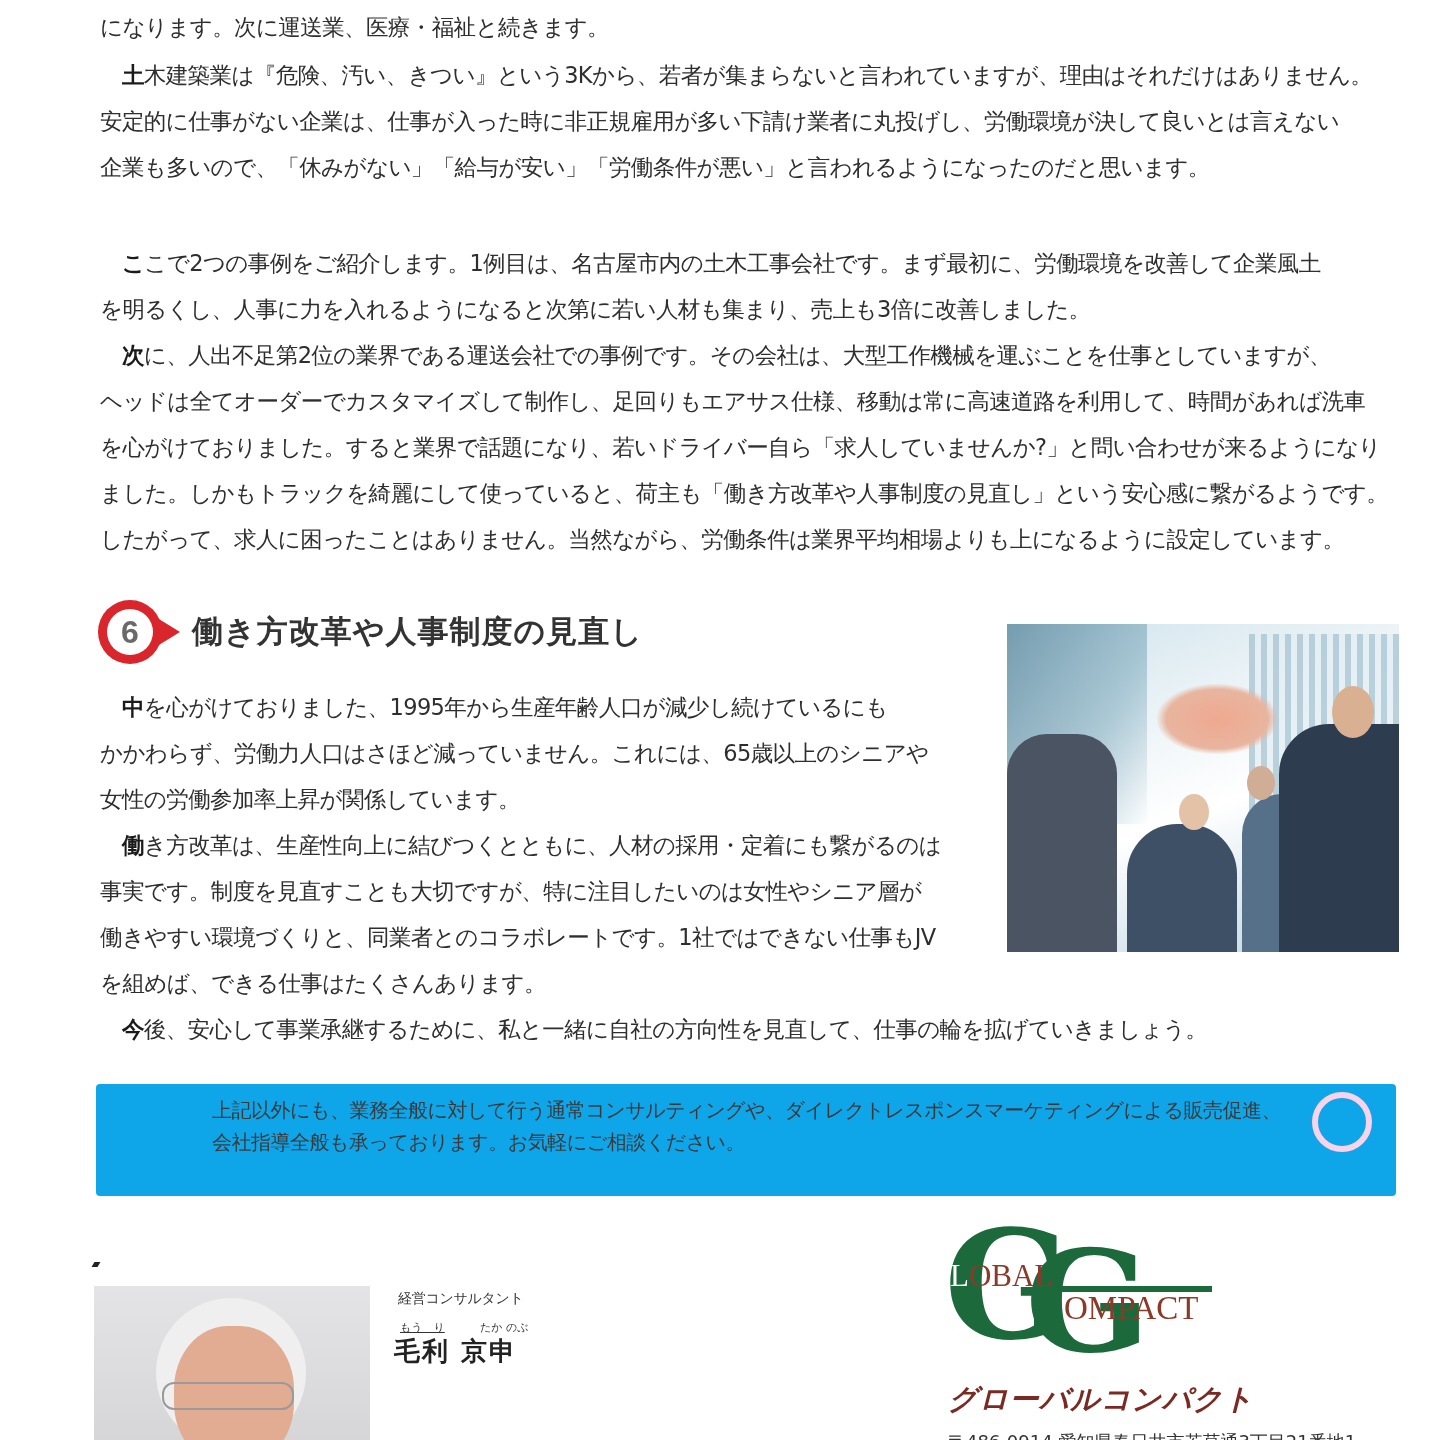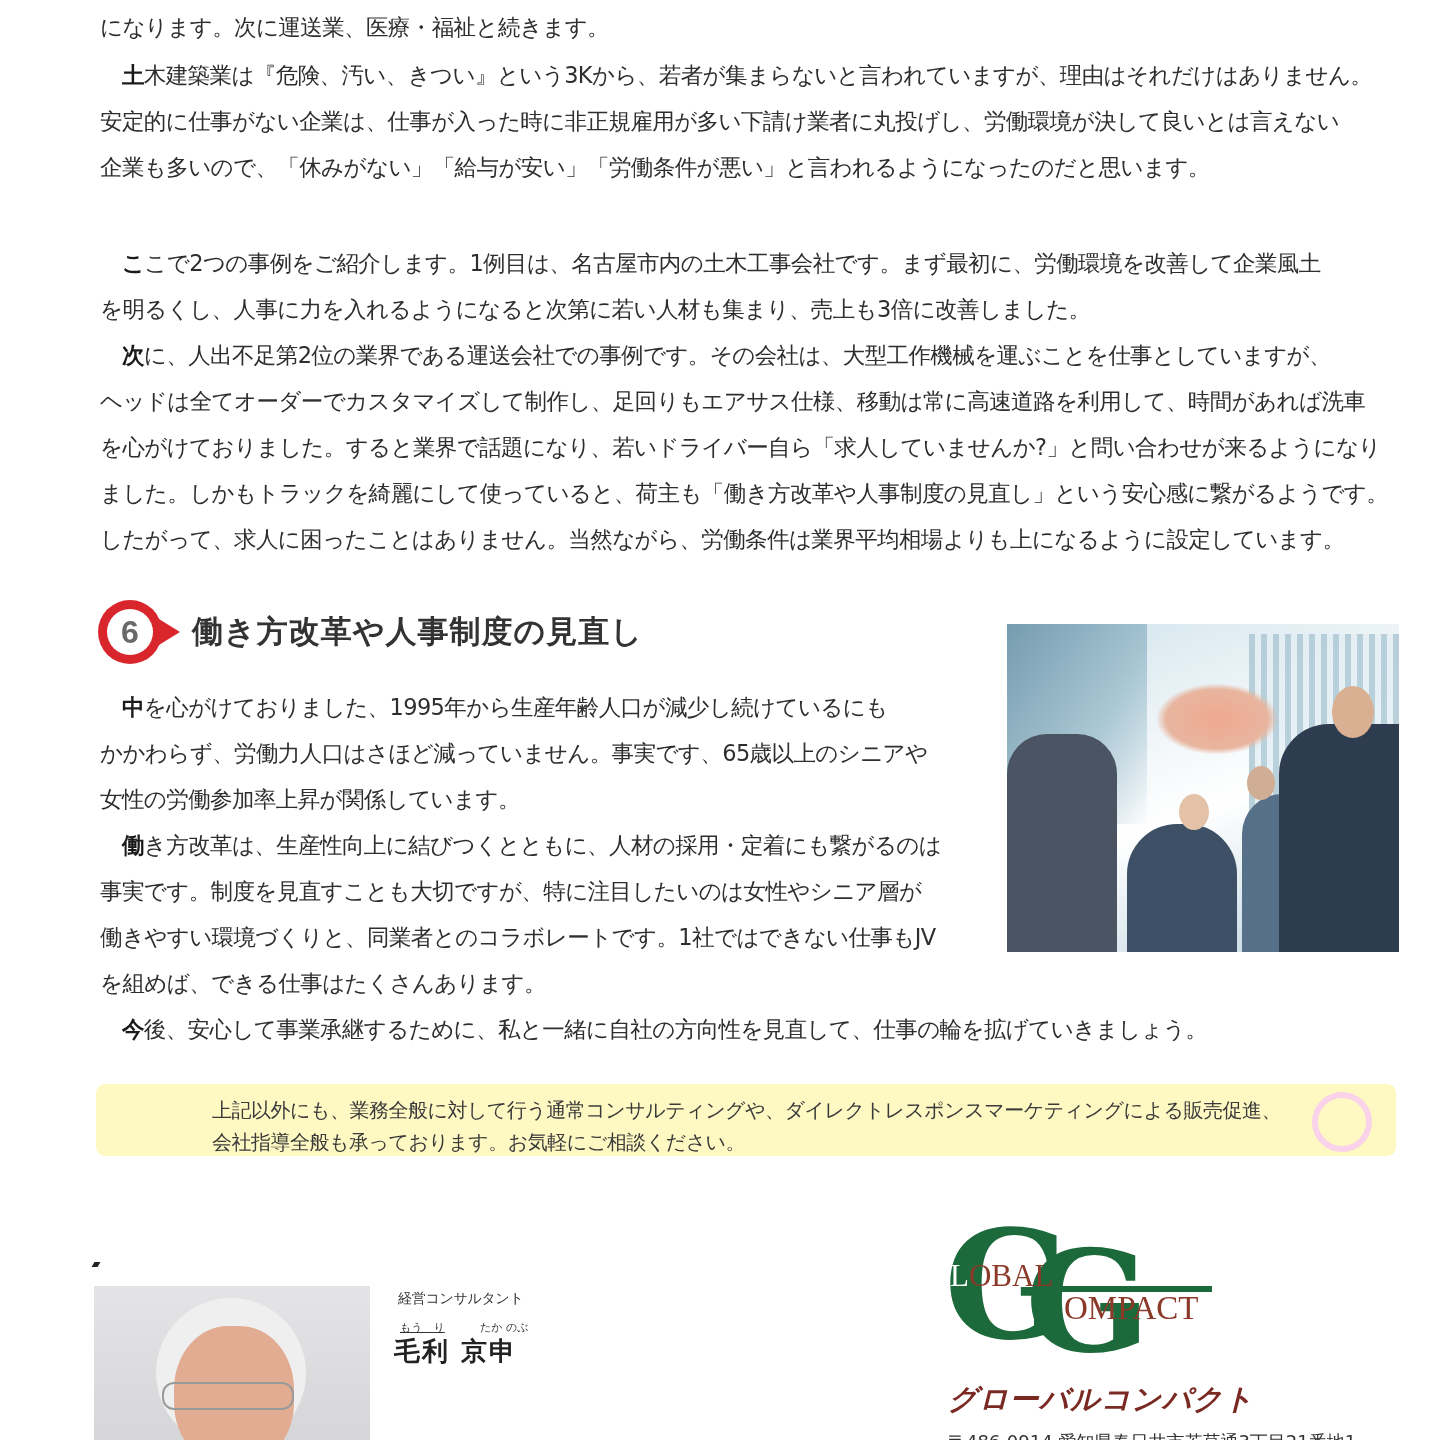--- a/index.html
+++ b/index.html
@@ -23,21 +23,21 @@
   .photo .bldg2 { position: absolute; right: 0; top: 10px; width: 150px; height: 310px; background: repeating-linear-gradient(90deg, #a9c6d3 0 6px, #e3eef3 6px 12px); opacity: .8; }
   .photo .suit1 { position: absolute; left: 0; top: 110px; width: 110px; height: 220px; background: #4a5462; border-radius: 40px 40px 0 0; }
   .photo .suit2 { position: absolute; left: 120px; top: 200px; width: 110px; height: 130px; background: #3d5066; border-radius: 50px 50px 0 0; }
   .photo .suit3 { position: absolute; left: 235px; top: 170px; width: 95px; height: 160px; background: #56708a; border-radius: 40px 40px 0 0; }
   .photo .suit4 { position: absolute; right: 0; top: 100px; width: 120px; height: 228px; background: #2e3c4f; border-radius: 50px 0 0 0; }
   .photo .hands { position: absolute; left: 150px; top: 60px; width: 120px; height: 70px; background: radial-gradient(ellipse at center, #f0a890 0%, #e8b59f 60%, transparent 72%); }
   .photo .face1 { position: absolute; left: 325px; top: 62px; width: 42px; height: 52px; border-radius: 50%; background: #d9b091; }
   .photo .face2 { position: absolute; left: 172px; top: 170px; width: 30px; height: 36px; border-radius: 50%; background: #e3c2a8; }
   .photo .face3 { position: absolute; left: 240px; top: 142px; width: 28px; height: 34px; border-radius: 50%; background: #cfae95; }
 
-  .pink-box { position: absolute; left: 96px; top: 1084px; width: 1300px; height: 72px; background: #fef9c3; border-radius: 9px; }
+  .pink-box { position: absolute; left: 96px; top: 1084px; width: 1300px; height: 112px; background: #0ea5e9; border-radius: 4px; }
   .pink-box .txt { position: absolute; left: 116px; top: 10px; font-size: 20px; letter-spacing: -0.5px; line-height: 32px; color: #3a3a3a; white-space: nowrap; }
   .pink-box .ghost { position: absolute; right: 24px; top: 8px; width: 60px; height: 60px; border-radius: 50%; border: 6px solid #fad2ea; }
 
   .tick-mark { position: absolute; left: 93px; top: 1262px; width: 6px; height: 5px; background: #222; transform: skewX(-30deg); }
 
   .portrait { position: absolute; left: 94px; top: 1286px; width: 276px; height: 154px; overflow: hidden; background: linear-gradient(180deg, #e4e4e6, #d6d6d8); }
   .portrait .hair { position: absolute; left: 62px; top: 12px; width: 150px; height: 150px; border-radius: 50%; background: #efefef; }
   .portrait .face { position: absolute; left: 80px; top: 40px; width: 120px; height: 140px; border-radius: 45%; background: #e2ac92; }
   .portrait .glasses { position: absolute; left: 68px; top: 96px; width: 132px; height: 28px; border: 2px solid #9a9a9a; border-radius: 12px; }
 
@@ -82,21 +82,21 @@
   <div class="badge">
     <div class="drop"></div>
     <div class="tip"></div>
     <div class="inner">6</div>
   </div>
   <div class="section-title">働き方改革や人事制度の見直し</div>
 </div>
 
 <div class="para" style="top:684px;">
   <span class="line">　<span class="lead">中</span><span>を心がけておりました、1995年から生産年齢人口が減少し続けているにも</span></span>
-  <span class="line"><span>かかわらず、労働力人口はさほど減っていません。事実です、65歳以上のシニアや</span></span>
+  <span class="line"><span>かかわらず、労働力人口はさほど減っていません。これには、65歳以上のシニアや</span></span>
   <span class="line"><span>女性の労働参加率上昇が関係しています。</span></span>
   <span class="line">　<span class="lead">働</span><span>き方改革は、生産性向上に結びつくとともに、人材の採用・定着にも繋がるのは</span></span>
   <span class="line"><span>事実です。制度を見直すことも大切ですが、特に注目したいのは女性やシニア層が</span></span>
   <span class="line"><span>働きやすい環境づくりと、同業者とのコラボレートです。1社ではできない仕事もJV</span></span>
   <span class="line"><span>を組めば、できる仕事はたくさんあります。</span></span>
   <span class="line">　<span class="lead">今</span><span>後、安心して事業承継するために、私と一緒に自社の方向性を見直して、仕事の輪を拡げていきましょう。</span></span>
 </div>
 
 <div class="photo" aria-label="business team hands together photo">
   <div class="bldg1"></div>

